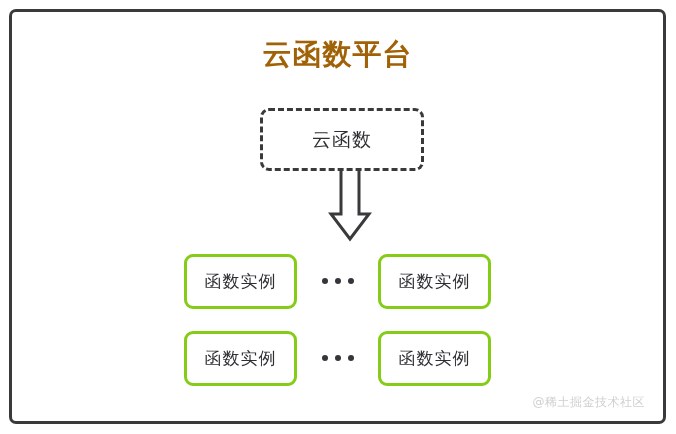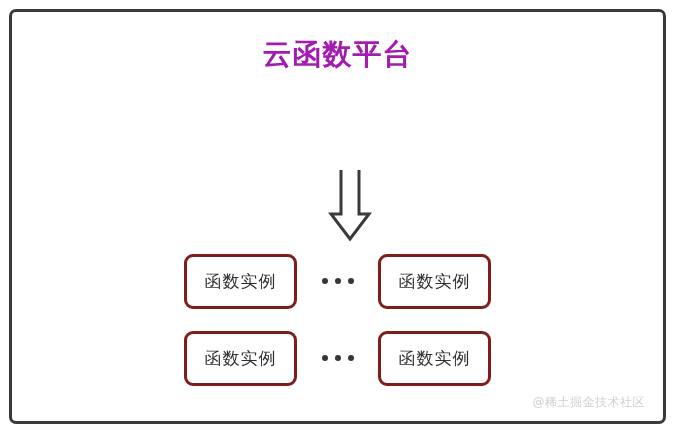--- a/index.html
+++ b/index.html
@@ -30,21 +30,21 @@
 
   
   #platform-title {
     position: absolute;
     left: 0;
     top: 22px;
     width: 100%;
     text-align: center;
     font-size: 29px;
     font-weight: bold;
-    color: #a21caf;
+    color: #a16207;
     letter-spacing: 1px;
     line-height: 40px;
     white-space: nowrap;
   }
 
   
   #cloud-function-box {
     position: absolute;
     left: 248px;
     top: 96px;
@@ -84,21 +84,21 @@
     align-items: center;
     justify-content: center;
   }
   #instance-row-1 { top: 241px; }
   #instance-row-2 { top: 318px; }
 
   .instance-box {
     width: 113px;
     height: 55px;
     box-sizing: border-box;
-    border: 3px solid #7f1d1d;
+    border: 3px solid #84cc16;
     border-radius: 9px;
     background: #ffffff;
     display: flex;
     align-items: center;
     justify-content: center;
   }
   .instance-box .box-label {
     font-size: 17px;
     color: #2f2f33;
     letter-spacing: 1px;
@@ -131,20 +131,23 @@
     white-space: nowrap;
   }
 </style>
 </head>
 <body>
 
 <div id="platform-frame">
 
   <div id="platform-title">云函数平台</div>
 
+  <div id="cloud-function-box">
+    <span class="box-label">云函数</span>
+  </div>
 
   <div id="flow-arrow">
     <svg width="44" height="72" viewBox="0 0 44 72" xmlns="http://www.w3.org/2000/svg">
       <path d="M 13 0 L 13 44 L 3 44 L 22 69 L 41 44 L 31 44 L 31 0" fill="none" stroke="#3a3a3c" stroke-width="3" stroke-linejoin="miter" stroke-linecap="butt"></path>
     </svg>
   </div>
 
   <div class="instance-row" id="instance-row-1">
     <div class="instance-box">
       <span class="box-label">函数实例</span>

